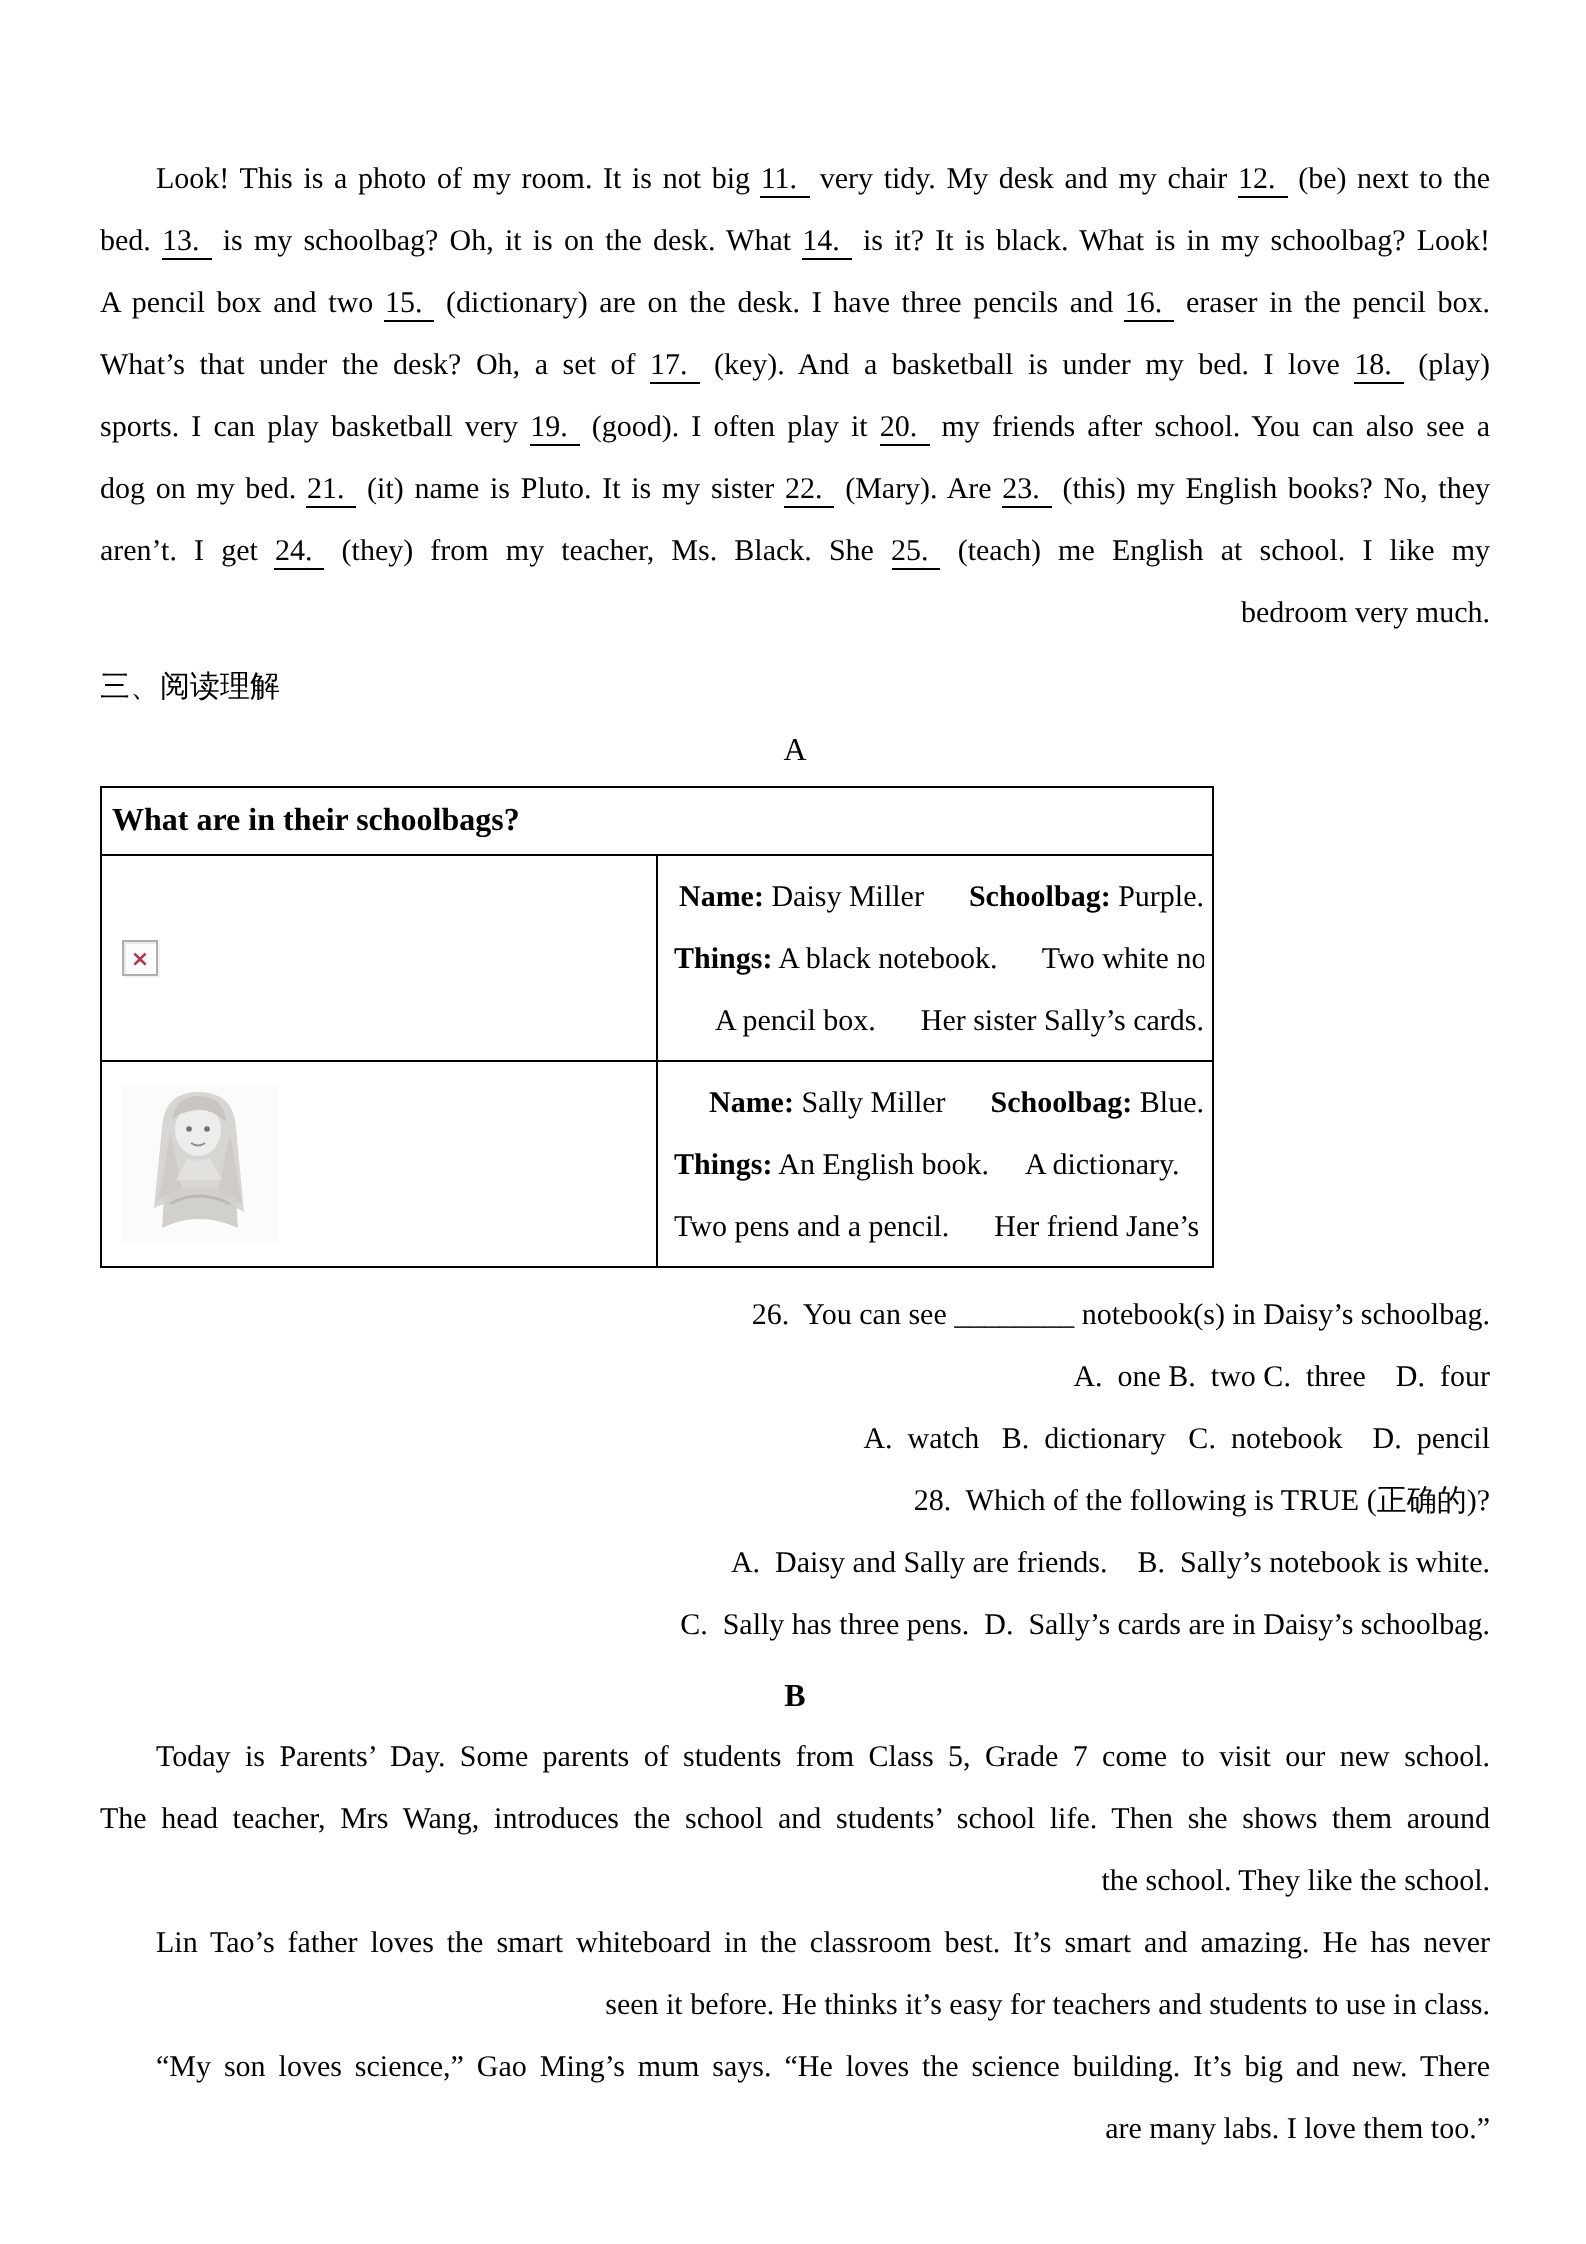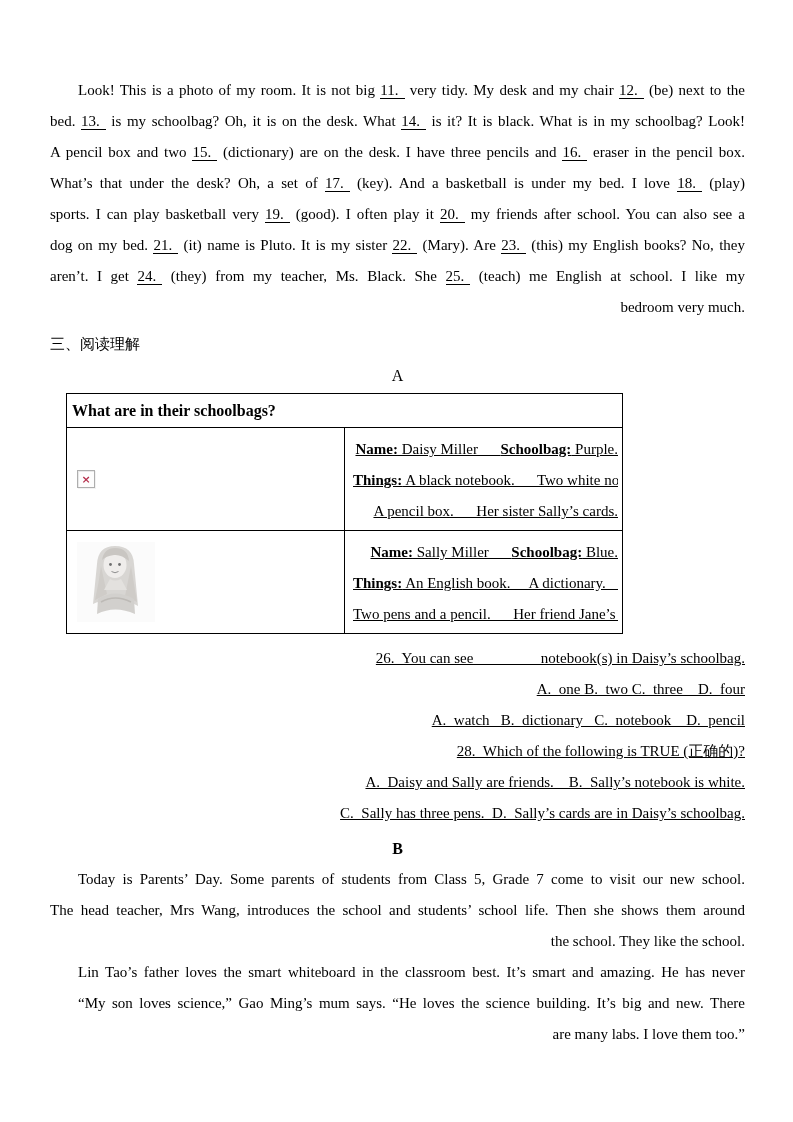--- a/index.html
+++ b/index.html
@@ -5,28 +5,28 @@
   html,body{margin:0;padding:0;background:#ffffff;}
   body{
     width:793px;height:1122px;overflow:hidden;
     font-family:"Liberation Serif","DejaVu Serif",serif;
     font-size:15px;color:#000;
   }
   .page{padding:75px 48px 0 50px;}
   .ln{height:31px;line-height:31px;white-space:nowrap;overflow:hidden;text-align:right;}
   .ln.just{text-align:justify;text-align-last:justify;}
   .ln.ind{text-indent:28px;}
-  .ln.pre{white-space:pre;text-decoration:underline;}
+  .ln.pre{white-space:pre;}
   .blank{border-bottom:1px solid #000;padding-right:6px;}
   .bseg{font-weight:bold;}
   .sec-heading{height:31px;line-height:31px;margin-top:6px;}
   .center-label{height:31px;line-height:31px;text-align:center;font-size:16px;}
   .center-label.bold{font-weight:bold;}
   table.sbtable{
-    border-collapse:collapse;width:557px;margin:2px 0 0 16px;
+    border-collapse:collapse;width:557px;margin:2px 0 0 0;
     table-layout:fixed;
   }
   table.sbtable td{border:1.5px solid #000;vertical-align:middle;}
   td.thead{height:33px;font-weight:bold;font-size:16px;padding:0 0 0 5px;line-height:33px;}
   td.imgcell{width:96px;}
   td.imgcell .cellwrap{display:flex;align-items:center;justify-content:flex-start;padding-left:9px;}
   td.infocell{padding:6px 4px 3px 8px;}
   .broken-img{
     width:16px;height:16px;background:#fdfdfd;
     border:1px solid #aeaeae;
@@ -117,17 +117,18 @@
       <div class="ln pre"><span>C.  Sally has three pens.  D.  Sally’s cards are in Daisy’s schoolbag.</span></div>
     </div>
 
   <div class="center-label bold partb-label">B</div>
 
   <div class="passage-b">
       <div class="ln just ind"><span>Today is Parents’ Day. Some parents of students from Class 5, Grade 7 come to visit our new school.</span></div>
       <div class="ln just"><span>The head teacher, Mrs Wang, introduces the school and students’ school life. Then she shows them around</span></div>
       <div class="ln"><span>the school. They like the school.</span></div>
       <div class="ln just ind"><span>Lin Tao’s father loves the smart whiteboard in the classroom best. It’s smart and amazing. He has never</span></div>
+      <div class="ln"><span>seen it before. He thinks it’s easy for teachers and students to use in class.</span></div>
       <div class="ln just ind"><span>“My son loves science,” Gao Ming’s mum says. “He loves the science building. It’s big and new. There</span></div>
       <div class="ln"><span>are many labs. I love them too.”</span></div>
     </div>
 
 </div>
 
 </body></html>

